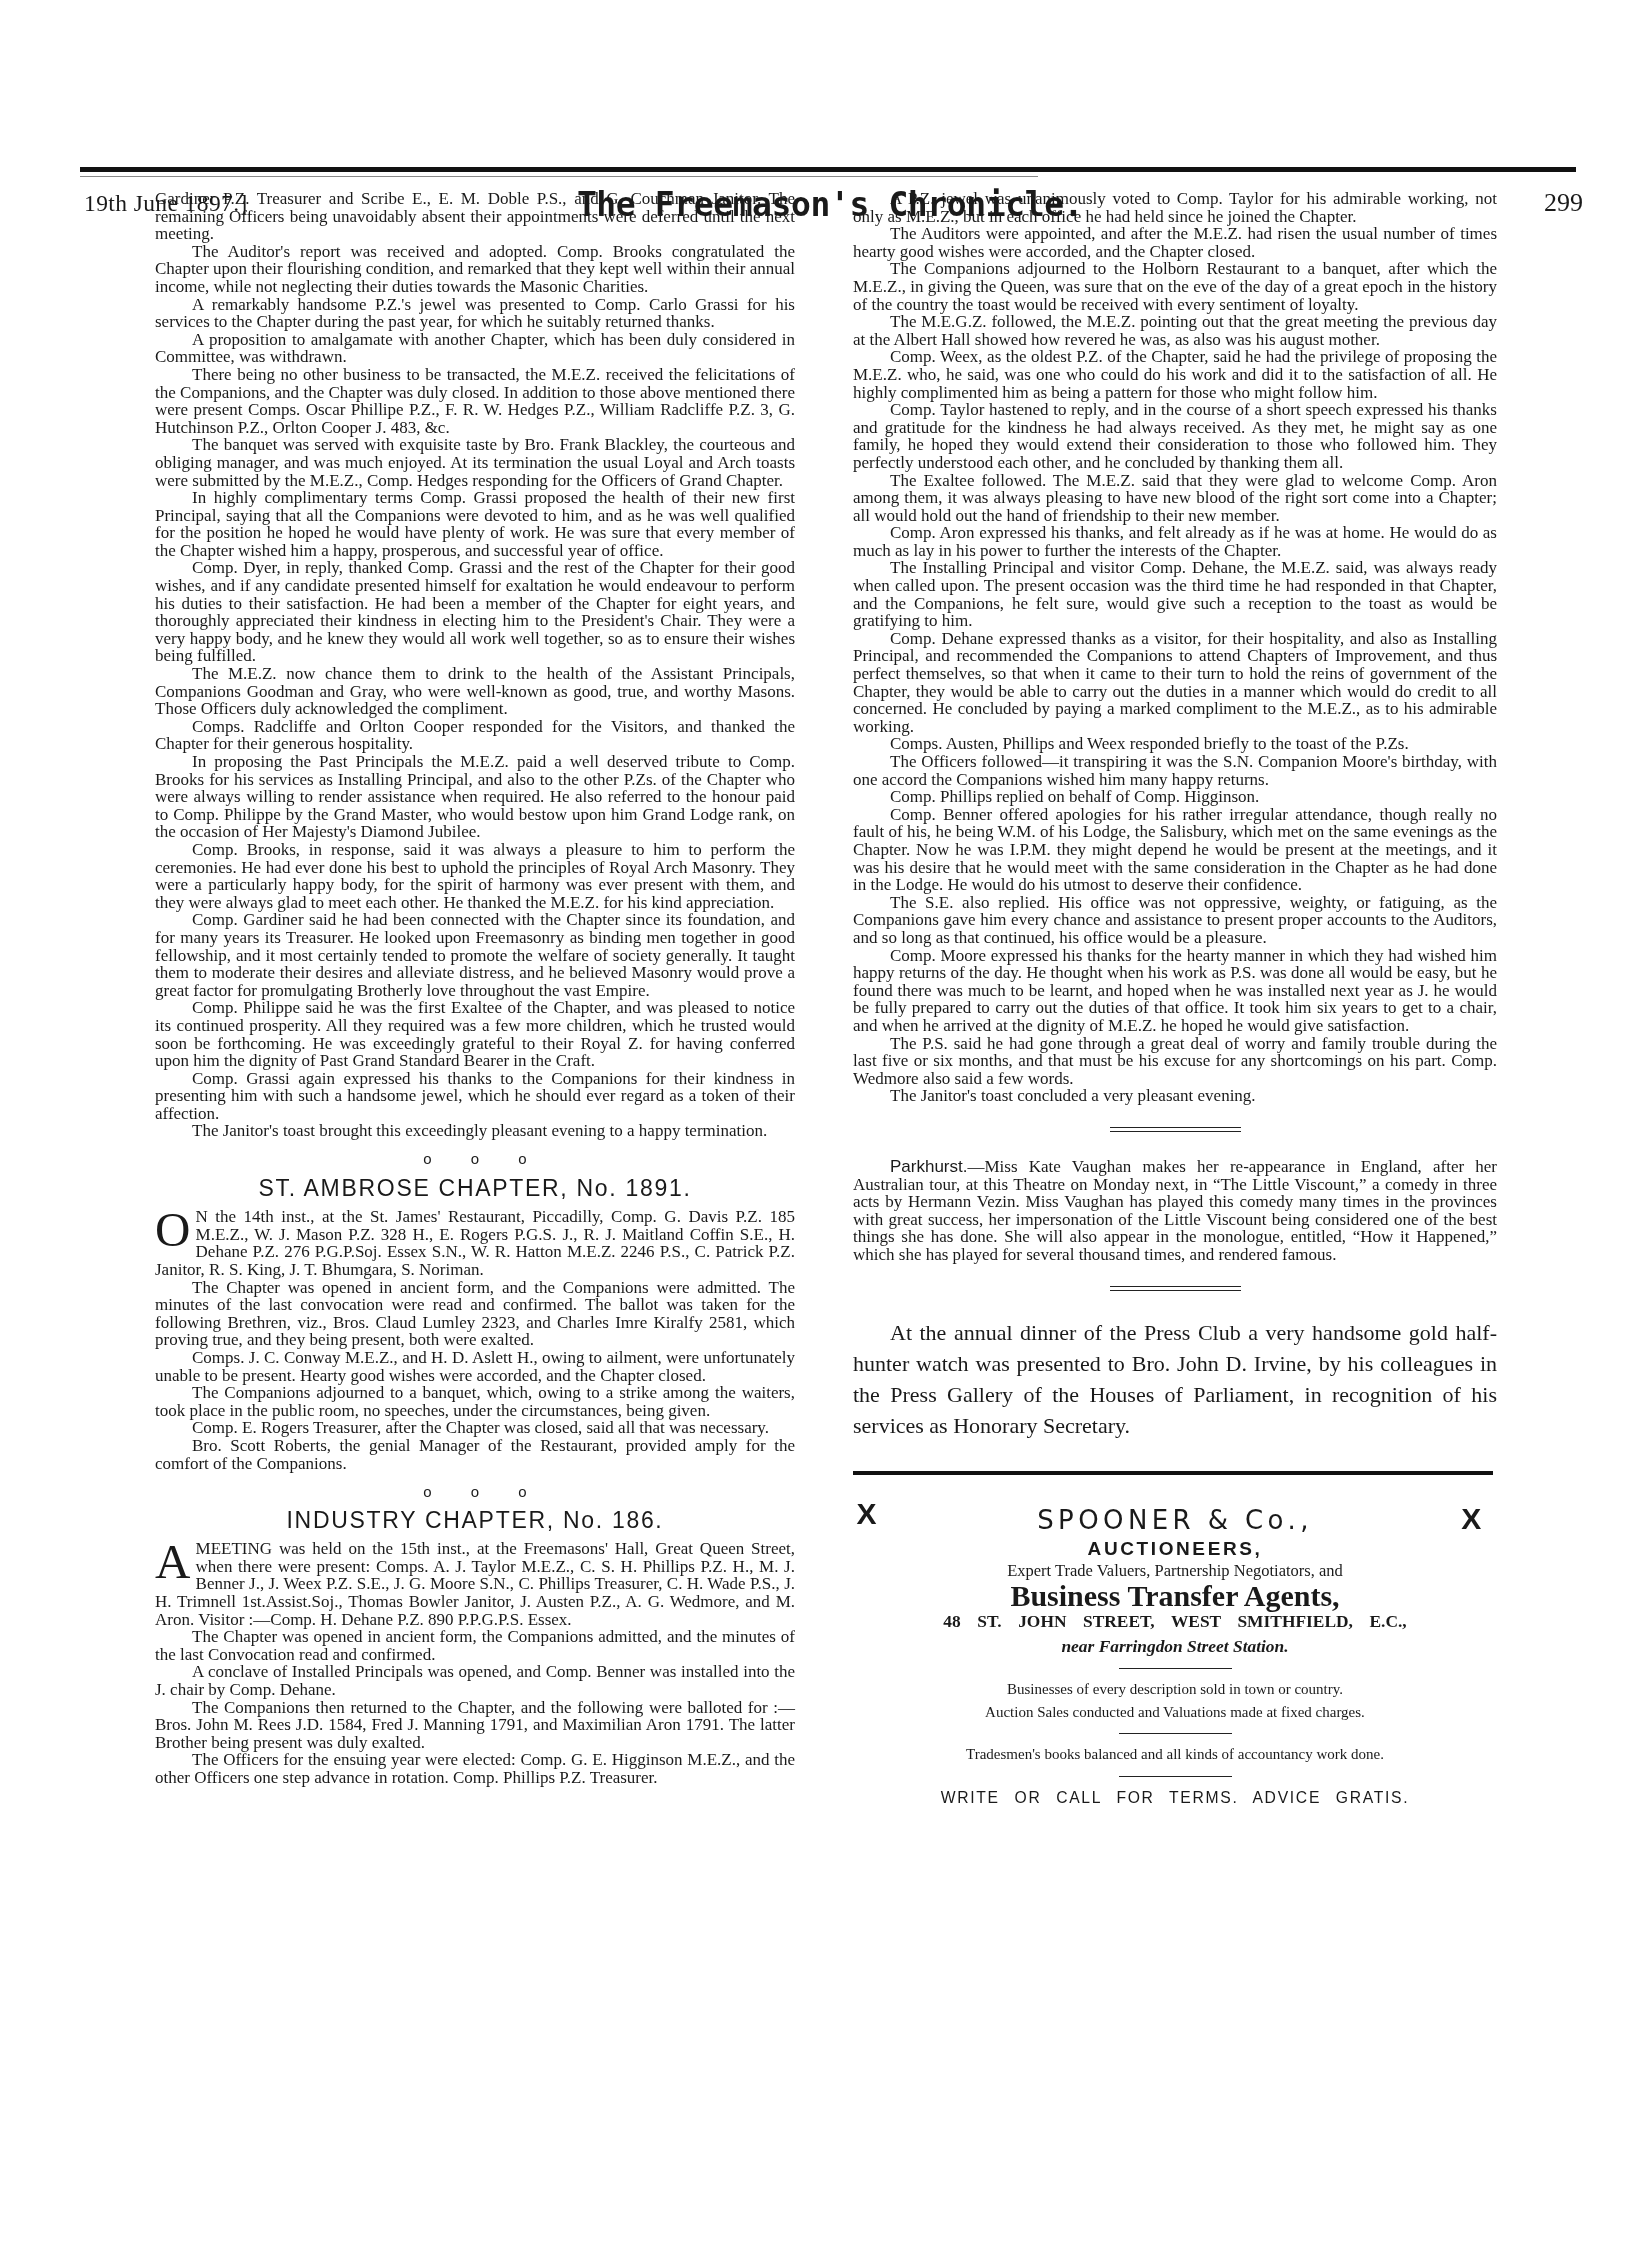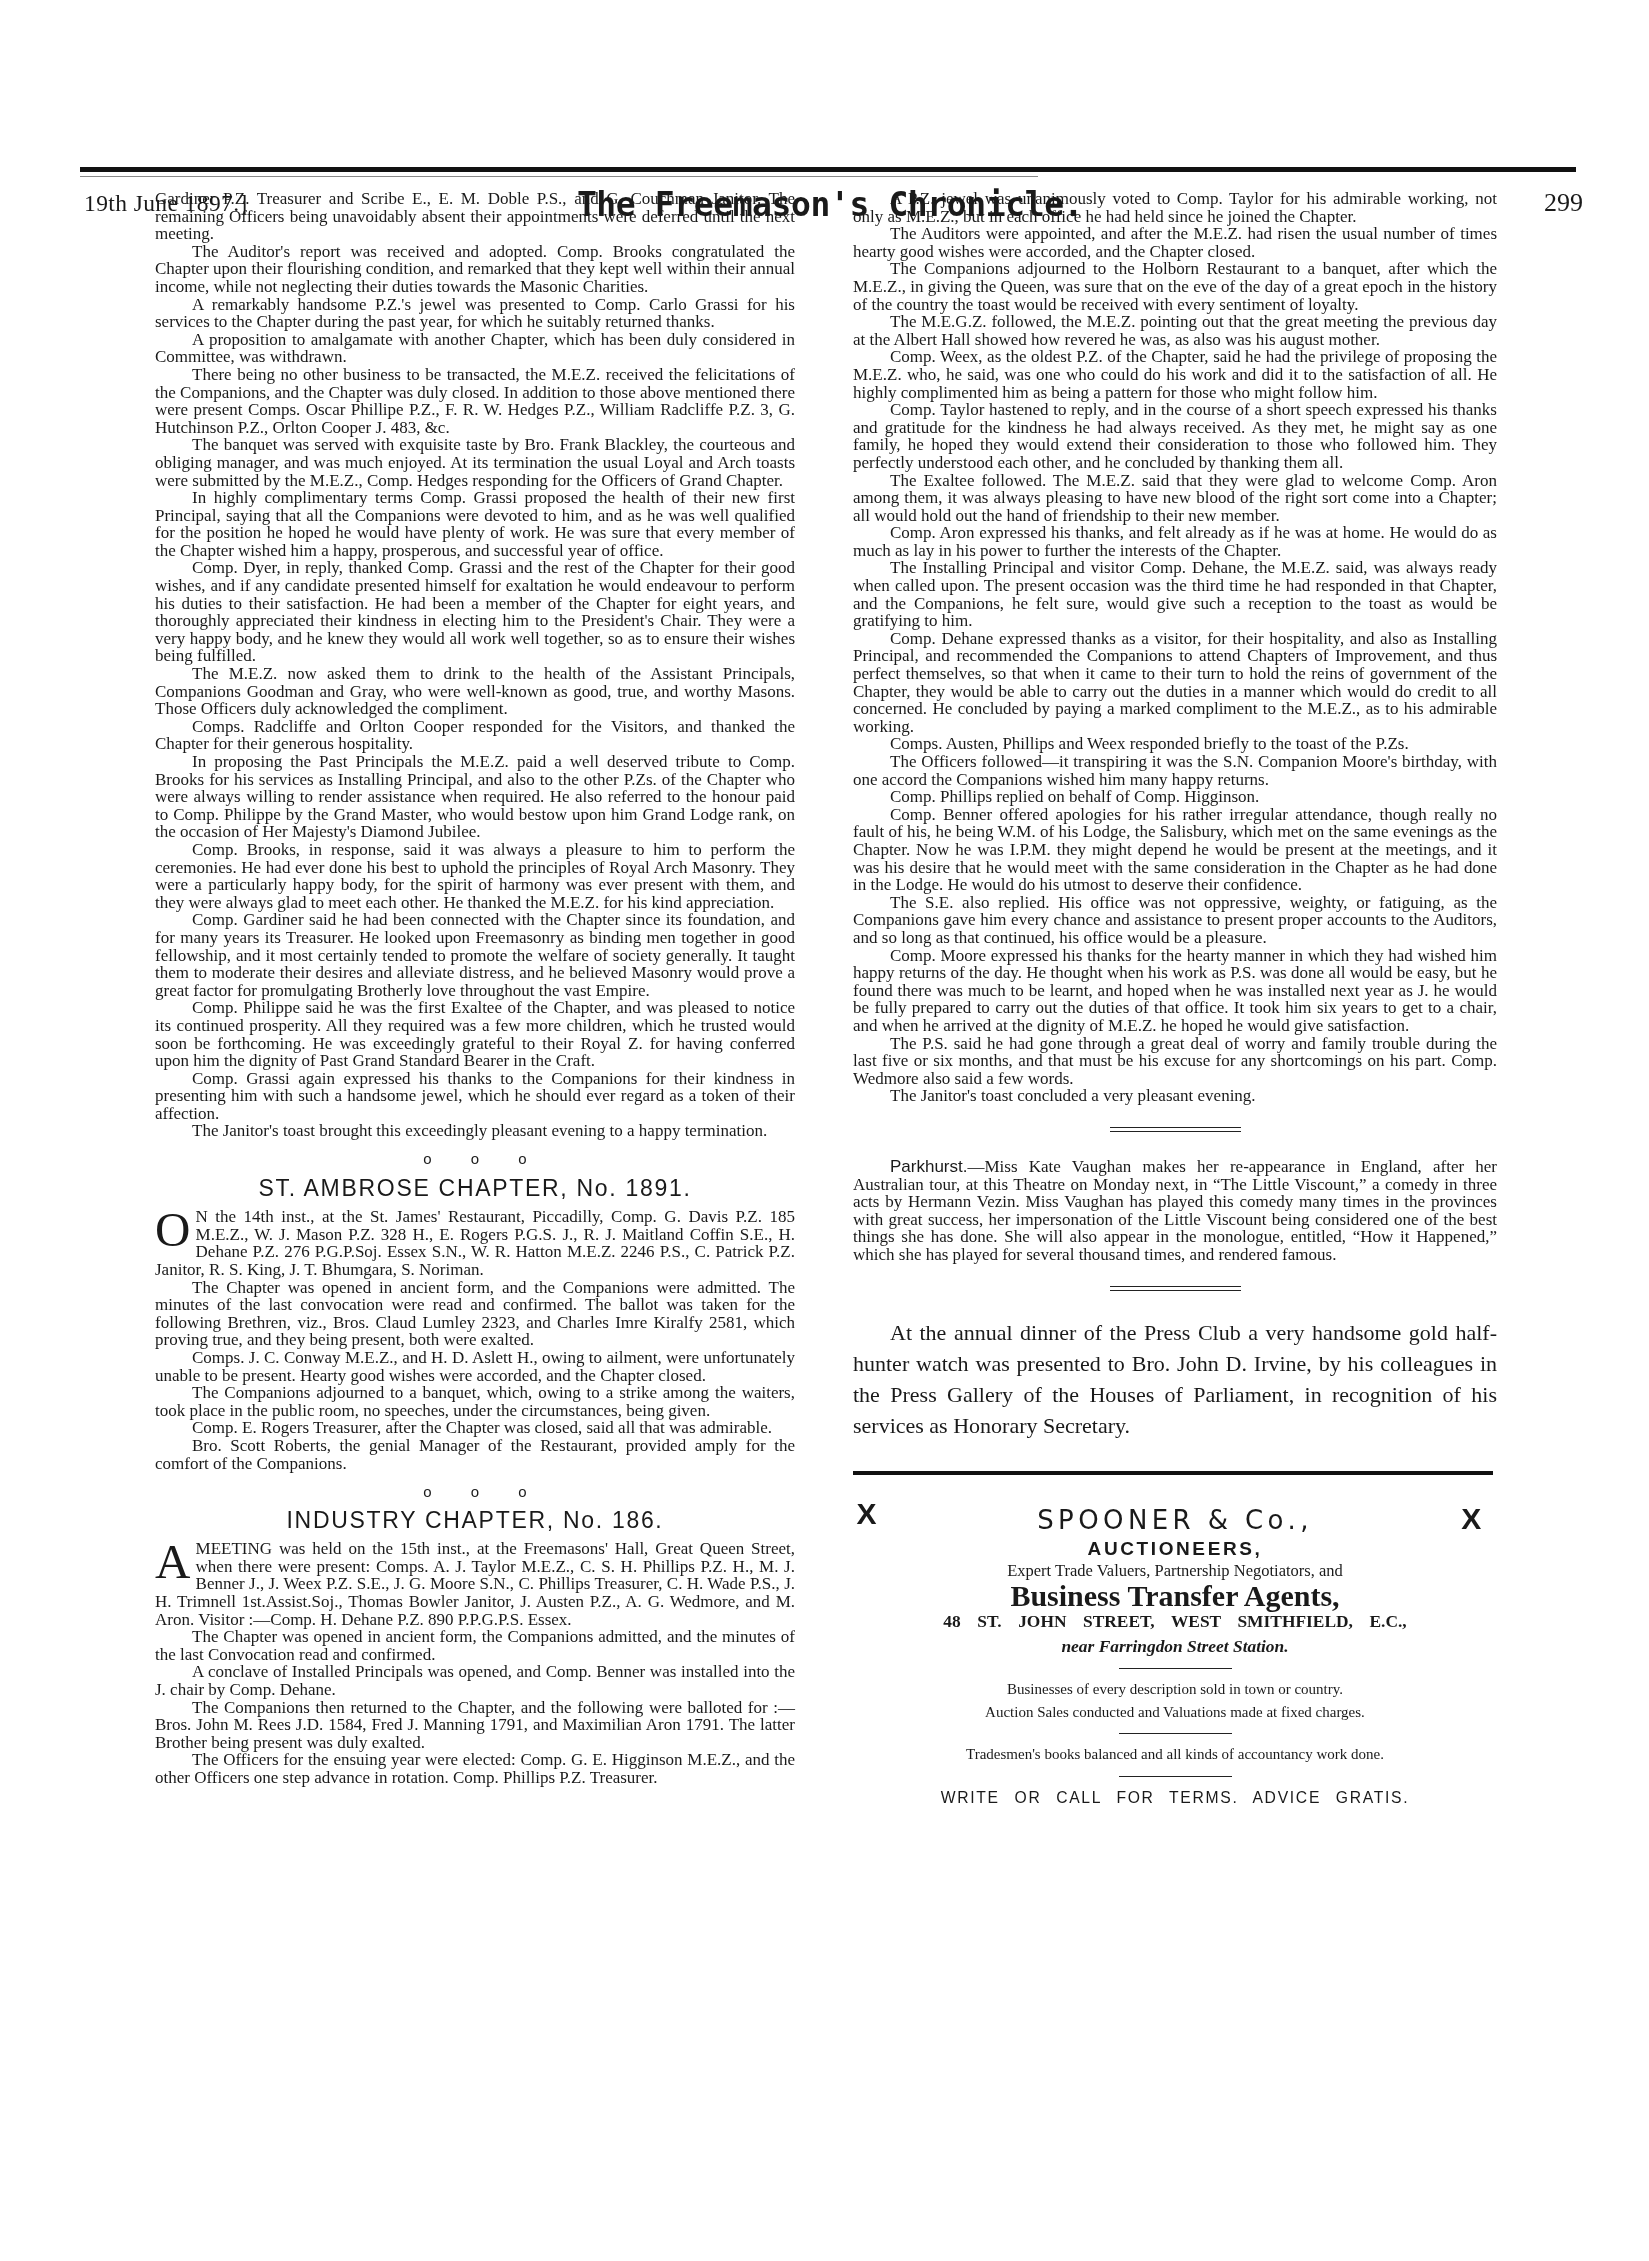--- a/index.html
+++ b/index.html
@@ -53,36 +53,36 @@
 
 <div class="col col-left">
   <p class="noindent">Gardiner P.Z. Treasurer and Scribe E., E. M. Doble P.S., and G. Couchman Janitor. The remaining Officers being unavoidably absent their appointments were deferred until the next meeting.</p>
   <p>The Auditor's report was received and adopted. Comp. Brooks congratulated the Chapter upon their flourishing condition, and remarked that they kept well within their annual income, while not neglecting their duties towards the Masonic Charities.</p>
   <p>A remarkably handsome P.Z.'s jewel was presented to Comp. Carlo Grassi for his services to the Chapter during the past year, for which he suitably returned thanks.</p>
   <p>A proposition to amalgamate with another Chapter, which has been duly considered in Committee, was withdrawn.</p>
   <p>There being no other business to be transacted, the M.E.Z. received the felicitations of the Companions, and the Chapter was duly closed. In addition to those above mentioned there were present Comps. Oscar Phillipe P.Z., F. R. W. Hedges P.Z., William Radcliffe P.Z. 3, G. Hutchinson P.Z., Orlton Cooper J. 483, &amp;c.</p>
   <p>The banquet was served with exquisite taste by Bro. Frank Blackley, the courteous and obliging manager, and was much enjoyed. At its termination the usual Loyal and Arch toasts were submitted by the M.E.Z., Comp. Hedges responding for the Officers of Grand Chapter.</p>
   <p>In highly complimentary terms Comp. Grassi proposed the health of their new first Principal, saying that all the Companions were devoted to him, and as he was well qualified for the position he hoped he would have plenty of work. He was sure that every member of the Chapter wished him a happy, prosperous, and successful year of office.</p>
   <p>Comp. Dyer, in reply, thanked Comp. Grassi and the rest of the Chapter for their good wishes, and if any candidate presented himself for exaltation he would endeavour to perform his duties to their satisfaction. He had been a member of the Chapter for eight years, and thoroughly appreciated their kindness in electing him to the President's Chair. They were a very happy body, and he knew they would all work well together, so as to ensure their wishes being fulfilled.</p>
-  <p>The M.E.Z. now asked them to drink to the health of the Assistant Principals, Companions Goodman and Gray, who were well-known as good, true, and worthy Masons. Those Officers duly acknowledged the compliment.</p>
+  <p>The M.E.Z. now chance them to drink to the health of the Assistant Principals, Companions Goodman and Gray, who were well-known as good, true, and worthy Masons. Those Officers duly acknowledged the compliment.</p>
   <p>Comps. Radcliffe and Orlton Cooper responded for the Visitors, and thanked the Chapter for their generous hospitality.</p>
   <p>In proposing the Past Principals the M.E.Z. paid a well deserved tribute to Comp. Brooks for his services as Installing Principal, and also to the other P.Zs. of the Chapter who were always willing to render assistance when required. He also referred to the honour paid to Comp. Philippe by the Grand Master, who would bestow upon him Grand Lodge rank, on the occasion of Her Majesty's Diamond Jubilee.</p>
   <p>Comp. Brooks, in response, said it was always a pleasure to him to perform the ceremonies. He had ever done his best to uphold the principles of Royal Arch Masonry. They were a particularly happy body, for the spirit of harmony was ever present with them, and they were always glad to meet each other. He thanked the M.E.Z. for his kind appreciation.</p>
   <p>Comp. Gardiner said he had been connected with the Chapter since its foundation, and for many years its Treasurer. He looked upon Freemasonry as binding men together in good fellowship, and it most certainly tended to promote the welfare of society generally. It taught them to moderate their desires and alleviate distress, and he believed Masonry would prove a great factor for promulgating Brotherly love throughout the vast Empire.</p>
   <p>Comp. Philippe said he was the first Exaltee of the Chapter, and was pleased to notice its continued prosperity. All they required was a few more children, which he trusted would soon be forthcoming. He was exceedingly grateful to their Royal Z. for having conferred upon him the dignity of Past Grand Standard Bearer in the Craft.</p>
   <p>Comp. Grassi again expressed his thanks to the Companions for their kindness in presenting him with such a handsome jewel, which he should ever regard as a token of their affection.</p>
   <p>The Janitor's toast brought this exceedingly pleasant evening to a happy termination.</p>
 
   <div class="ornament">o o o</div>
   <div class="section-title">ST. AMBROSE CHAPTER, No. 1891.</div>
   <p class="dropcap-p"><span class="dropcap">O</span><span>N the 14th inst., at the St. James' Restaurant, Piccadilly, Comp. G. Davis P.Z. 185 M.E.Z., W. J. Mason P.Z. 328 H., E. Rogers P.G.S. J., R. J. Maitland Coffin S.E., H. Dehane P.Z. 276 P.G.P.Soj. Essex S.N., W. R. Hatton M.E.Z. 2246 P.S., C. Patrick P.Z. Janitor, R. S. King, J. T. Bhumgara, S. Noriman.</span></p>
   <p>The Chapter was opened in ancient form, and the Companions were admitted. The minutes of the last convocation were read and confirmed. The ballot was taken for the following Brethren, viz., Bros. Claud Lumley 2323, and Charles Imre Kiralfy 2581, which proving true, and they being present, both were exalted.</p>
   <p>Comps. J. C. Conway M.E.Z., and H. D. Aslett H., owing to ailment, were unfortunately unable to be present. Hearty good wishes were accorded, and the Chapter closed.</p>
   <p>The Companions adjourned to a banquet, which, owing to a strike among the waiters, took place in the public room, no speeches, under the circumstances, being given.</p>
-  <p>Comp. E. Rogers Treasurer, after the Chapter was closed, said all that was admirable.</p>
+  <p>Comp. E. Rogers Treasurer, after the Chapter was closed, said all that was necessary.</p>
   <p>Bro. Scott Roberts, the genial Manager of the Restaurant, provided amply for the comfort of the Companions.</p>
 
   <div class="ornament">o o o</div>
   <div class="section-title">INDUSTRY CHAPTER, No. 186.</div>
   <p class="dropcap-p"><span class="dropcap">A</span><span>MEETING was held on the 15th inst., at the Freemasons' Hall, Great Queen Street, when there were present: Comps. A. J. Taylor M.E.Z., C. S. H. Phillips P.Z. H., M. J. Benner J., J. Weex P.Z. S.E., J. G. Moore S.N., C. Phillips Treasurer, C. H. Wade P.S., J. H. Trimnell 1st.Assist.Soj., Thomas Bowler Janitor, J. Austen P.Z., A. G. Wedmore, and M. Aron. Visitor :—Comp. H. Dehane P.Z. 890 P.P.G.P.S. Essex.</span></p>
   <p>The Chapter was opened in ancient form, the Companions admitted, and the minutes of the last Convocation read and confirmed.</p>
   <p>A conclave of Installed Principals was opened, and Comp. Benner was installed into the J. chair by Comp. Dehane.</p>
   <p>The Companions then returned to the Chapter, and the following were balloted for :—Bros. John M. Rees J.D. 1584, Fred J. Manning 1791, and Maximilian Aron 1791. The latter Brother being present was duly exalted.</p>
   <p>The Officers for the ensuing year were elected: Comp. G. E. Higginson M.E.Z., and the other Officers one step advance in rotation. Comp. Phillips P.Z. Treasurer.</p>
 </div>

